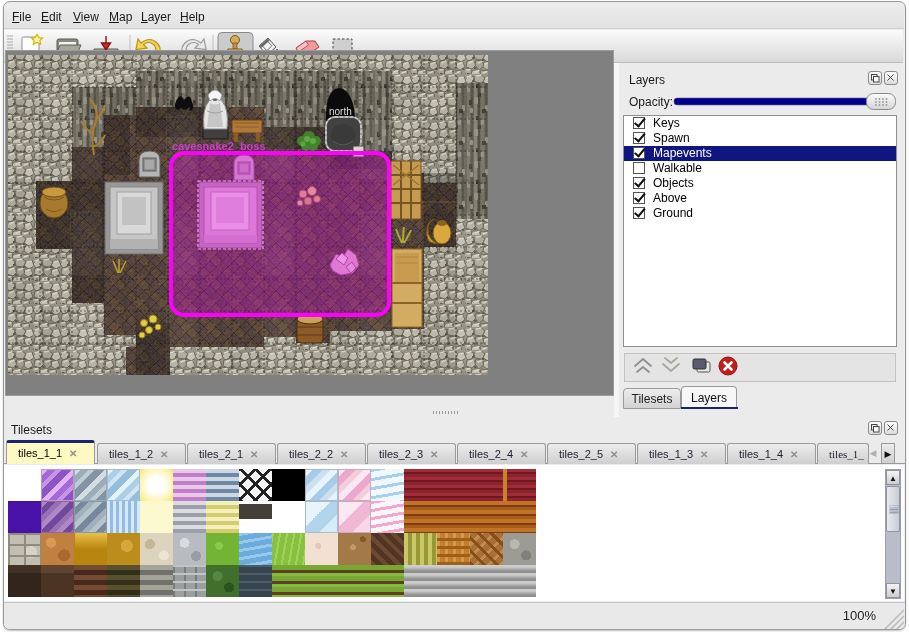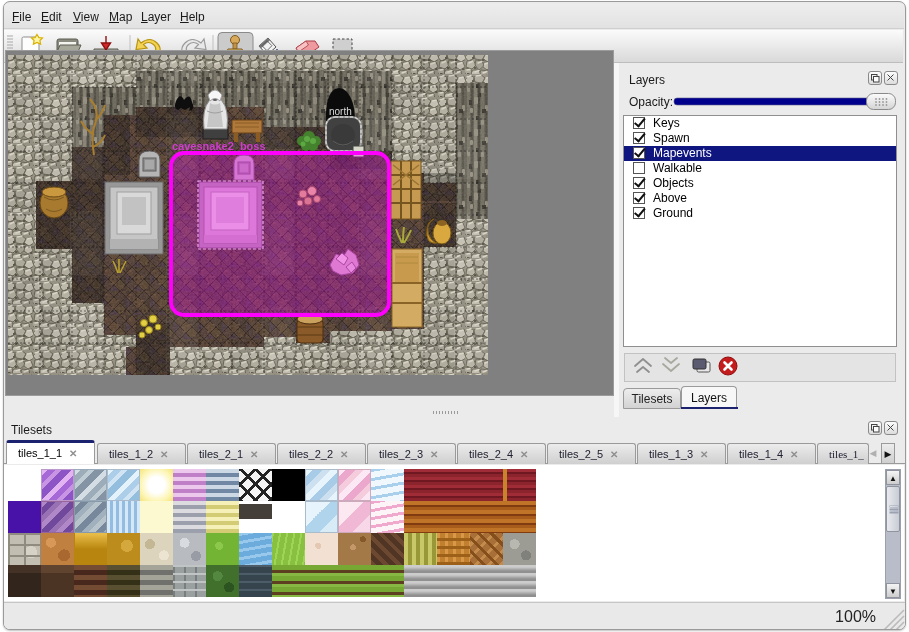--- a/index.html
+++ b/index.html
@@ -24,21 +24,21 @@
 #rpanel{position:absolute;left:611px;top:61px;width:292px;height:354px;background:#ebebeb;}
 
 #tpanel{position:absolute;left:-1px;top:414px;width:903px;height:215px;background:#ebebeb;}
 .smallbtn{position:absolute;width:14px;height:14px;border:1px solid #8a8a8a;border-radius:3px;
   background:linear-gradient(#fdfdfd,#dcdcdc);}
 .t{position:absolute;font-size:12px;color:#1a1a1a;}
 
 .tab{position:absolute;top:27px;height:21px;width:89px;background:linear-gradient(#ececec,#cfcfcf);
   border:1px solid #9a9a9a;border-bottom:none;border-radius:3px 3px 0 0;font-size:11px;color:#223;
   padding:4px 0 0 11px;}
-.tab.act{top:24px;height:24px;background:#ffffff;border-top:3px solid #1b2370;padding-top:4px;color:#000;}
+.tab.act{top:24px;height:24px;background:#fef9c3;border-top:3px solid #1b2370;padding-top:4px;color:#000;}
 .tab .x{color:#8f8f8f;font-size:10px;font-weight:bold;margin-left:7px;}
 .tarr{position:absolute;top:27px;height:21px;width:14px;background:linear-gradient(#ececec,#cfcfcf);
   border:1px solid #9a9a9a;font-size:9px;color:#111;text-align:center;line-height:21px;}
 #tabrow{position:absolute;left:0;top:0;width:903px;height:48px;border-bottom:1px solid #9a9a9a;}
 #palette{position:absolute;left:0;top:49px;width:901px;height:136px;background:#fff;
   display:grid;grid-template-columns:repeat(16,33px);grid-auto-rows:32px;padding:4px 0 0 5px;align-content:start;}
 #palette span{width:33px;height:32px;}
 #vscroll{position:absolute;left:882px;top:53px;width:16px;height:130px;background:#b8bdc9;border:1px solid #9ba0ac;}
 .sbtn{position:absolute;left:0;width:14px;height:15px;background:linear-gradient(#f4f4f4,#cdcdcd);
   border:1px solid #8f949e;font-size:8px;color:#111;text-align:center;line-height:15px;}
@@ -614,21 +614,21 @@
         <span class="gbr"></span>
         <span class="gbr"></span>
         <span class="gbr"></span>
     </div>
     <div id="vscroll">
       <div class="sbtn" style="top:0">▲</div>
       <div class="sthumb"></div>
       <div class="sbtn" style="bottom:0">▼</div>
     </div>
     <div id="statusbar">
-      <span style="position:absolute;right:30px;top:5px;font-size:16px;color:#222;">100%</span>
+      <span style="position:absolute;right:30px;top:5px;font-size:13px;color:#222;">100%</span>
       <svg width="26" height="24" style="position:absolute;right:0;bottom:0" xmlns="http://www.w3.org/2000/svg">
         <g stroke="#bbb" stroke-width="1.6">
           <line x1="24" y1="4" x2="4" y2="24"></line>
             <line x1="24" y1="10" x2="10" y2="24"></line>
             <line x1="24" y1="16" x2="16" y2="24"></line>
             <line x1="24" y1="22" x2="22" y2="24"></line>
         </g>
       </svg>
     </div>
   </div>

